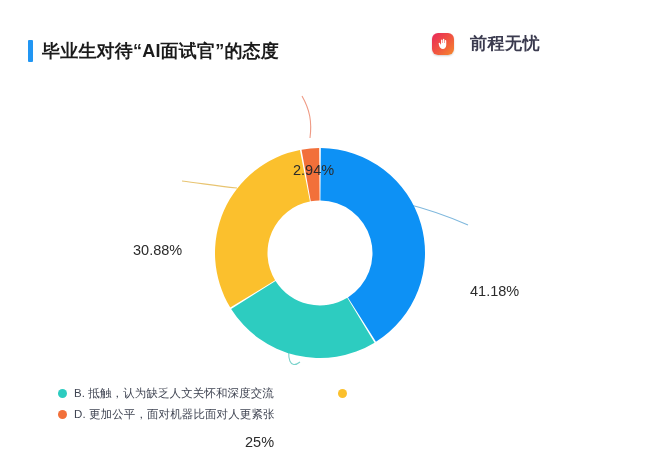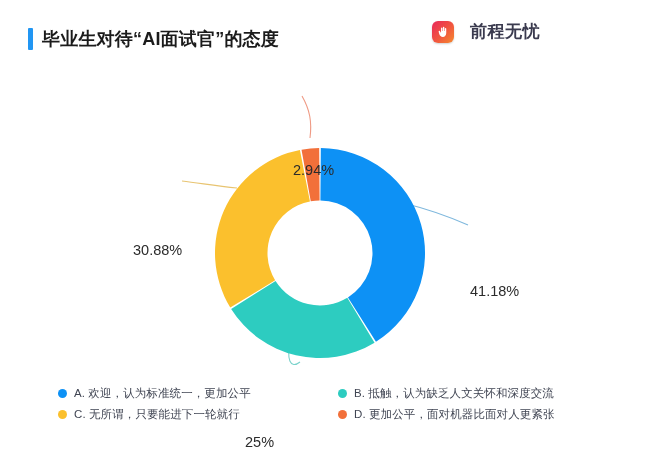--- a/index.html
+++ b/index.html
@@ -5,21 +5,21 @@
   * { margin:0; padding:0; box-sizing:border-box; }
   html, body {
     width:650px; height:457px;
     background:#ffffff;
     font-family:"Liberation Sans","DejaVu Sans",sans-serif;
     overflow:hidden;
   }
   #root { position:relative; width:650px; height:457px; background:#fff; }
 
   
-  .header { position:absolute; left:0; top:0; width:562px; height:70px; }
+  .header { position:absolute; left:0; top:12px; width:562px; height:70px; }
   .title-wrap {
     position:absolute; left:28px; top:27px;
     display:flex; align-items:center; gap:9px;
   }
   .title-bar {
     width:5px; height:22px; border-radius:1px;
     background:#2196f3; flex:0 0 auto;
   }
   .title-text {
     font-size:18px; font-weight:bold; color:#1b1b1b;
@@ -115,30 +115,25 @@
     </svg>
 
     <div class="pct-label pct-a">41.18%</div>
     <div class="pct-label pct-b">25%</div>
     <div class="pct-label pct-c">30.88%</div>
     <div class="pct-label pct-d">2.94%</div>
   </div>
 
   <div class="legend">
     <div class="legend-item">
-      <span class="legend-dot" style="background:#0d91f5"></span>
-      <span class="legend-label">A. 欢迎，认为标准统一，更加公平</span>
-    </div>
-    <div class="legend-item">
       <span class="legend-dot" style="background:#2dccc0"></span>
       <span class="legend-label">B. 抵触，认为缺乏人文关怀和深度交流</span>
     </div>
     <div class="legend-item">
       <span class="legend-dot" style="background:#fbc02d"></span>
-      <span class="legend-label">C. 无所谓，只要能进下一轮就行</span>
     </div>
     <div class="legend-item">
       <span class="legend-dot" style="background:#f2703a"></span>
       <span class="legend-label">D. 更加公平，面对机器比面对人更紧张</span>
     </div>
   </div>
 
 </div>
 
 </body></html>

